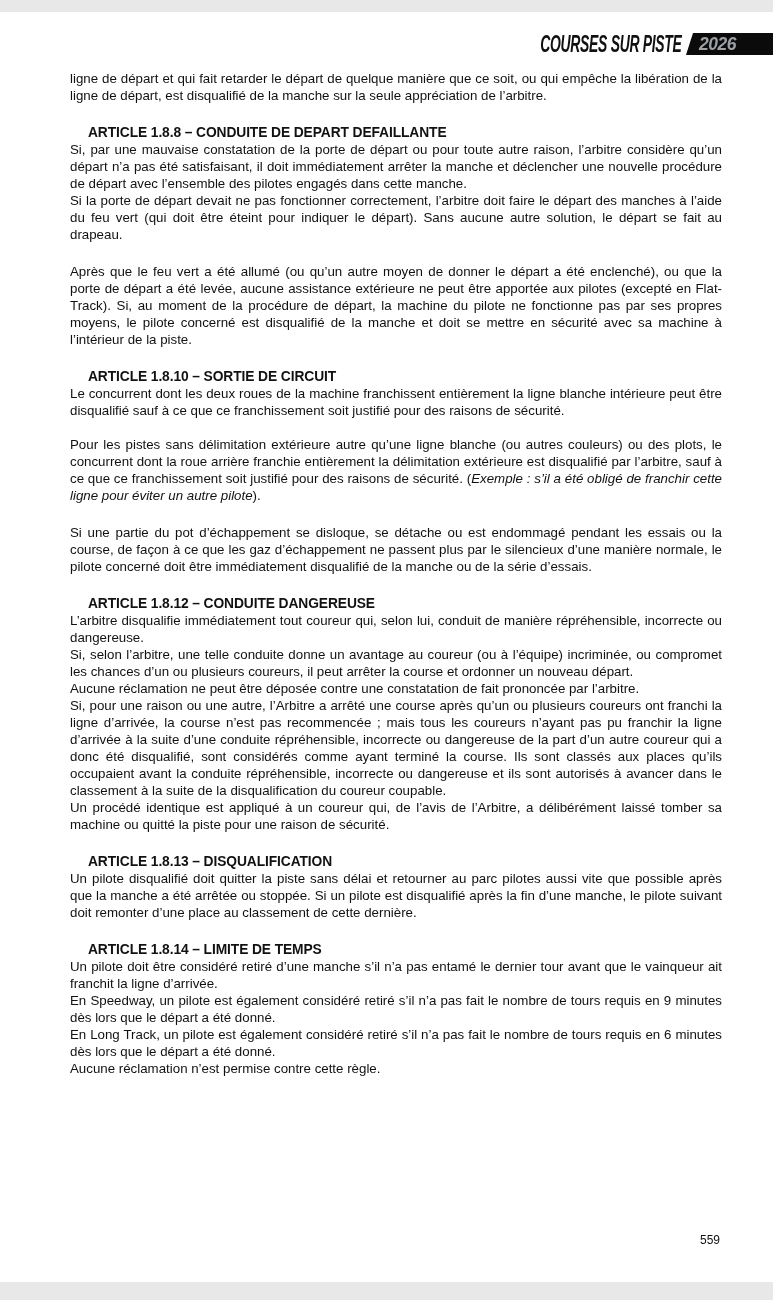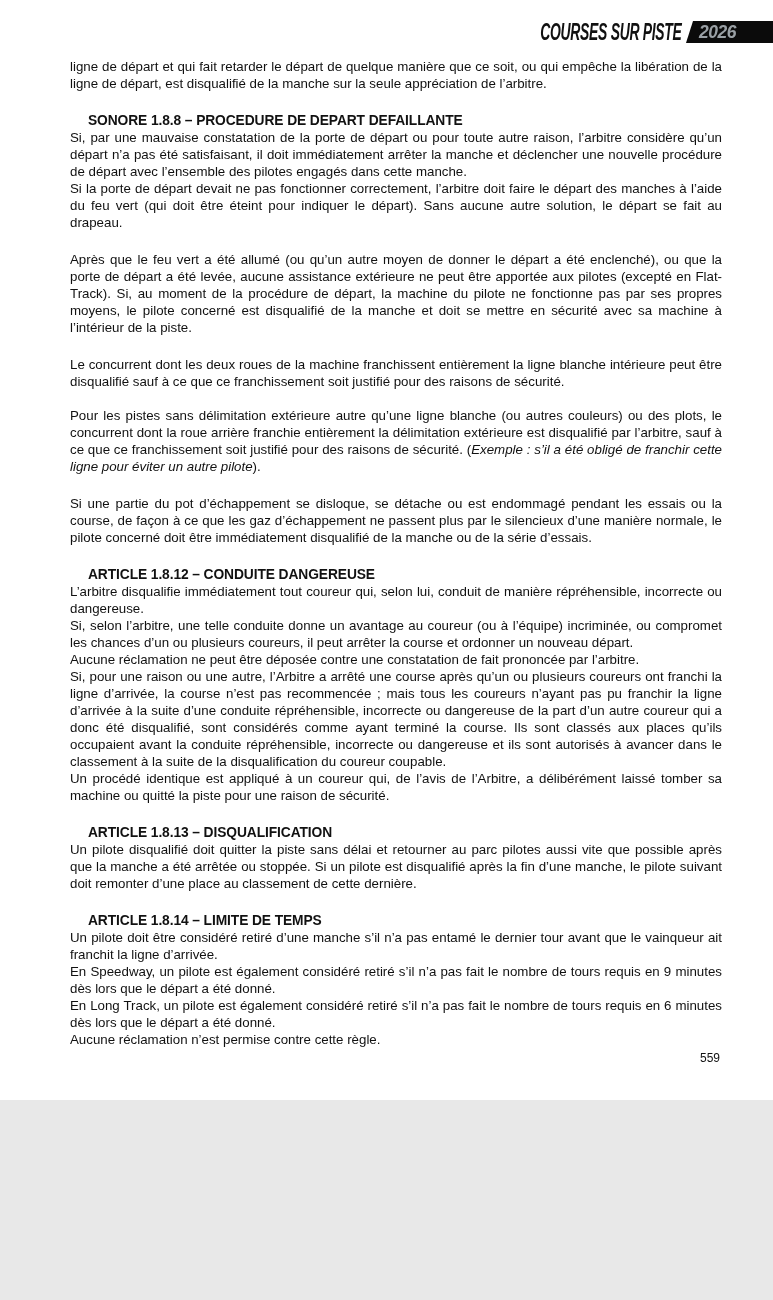--- a/index.html
+++ b/index.html
@@ -1,21 +1,21 @@
 <!DOCTYPE html>
 <html><head>
 <meta charset="utf-8">
 <style>
   * { box-sizing: border-box; }
   html, body { margin: 0; padding: 0; background: #e8e8e8; }
   .page {
     position: relative;
     width: 773px;
-    height: 1100px;
-    margin: 0 auto;
+    height: 1270px;
+    margin: 12px auto;
     background: #ffffff;
     font-family: "Liberation Sans", sans-serif;
     color: #111111;
     overflow: hidden;
     text-decoration: underline;
   }
 
   
   .hdr {
     position: absolute;
@@ -95,28 +95,29 @@
     <span class="brand">COURSES SUR PISTE</span>
     <span class="year-badge" style="background: rgb(11, 11, 11);">
       <span class="year" style="color: rgb(154, 160, 165);">2026</span>
     </span>
   </header>
 
   <main class="doc">
     <p class="body-par">ligne de départ et qui fait retarder le départ de quelque manière que ce soit, ou qui empêche la libération de la ligne de départ, est disqualifié de la manche sur la seule appréciation de l’arbitre.</p>
     <div id="sections">
         <section class="article">
-          <h2 class="article-title">SONORE 1.8.8 – PROCEDURE DE DEPART DEFAILLANTE</h2>
+          <h2 class="article-title">ARTICLE 1.8.8 – CONDUITE DE DEPART DEFAILLANTE</h2>
           <p class="body-par"><span>Si, par une mauvaise constatation de la porte de départ ou pour toute autre raison, l’arbitre considère qu’un départ n’a pas été satisfaisant, il doit immédiatement arrêter la manche et déclencher une nouvelle procédure de départ avec l’ensemble des pilotes engagés dans cette manche.</span></p>
           <p class="body-par"><span>Si la porte de départ devait ne pas fonctionner correctement, l’arbitre doit faire le départ des manches à l’aide du feu vert (qui doit être éteint pour indiquer le départ). Sans aucune autre solution, le départ se fait au drapeau.</span></p>
         </section>
         <section class="article">
           <p class="body-par"><span>Après que le feu vert a été allumé (ou qu’un autre moyen de donner le départ a été enclenché), ou que la porte de départ a été levée, aucune assistance extérieure ne peut être apportée aux pilotes (excepté en Flat-Track). Si, au moment de la procédure de départ, la machine du pilote ne fonctionne pas par ses propres moyens, le pilote concerné est disqualifié de la manche et doit se mettre en sécurité avec sa machine à l’intérieur de la piste.</span></p>
         </section>
         <section class="article">
+          <h2 class="article-title">ARTICLE 1.8.10 – SORTIE DE CIRCUIT</h2>
           <p class="body-par"><span>Le concurrent dont les deux roues de la machine franchissent entièrement la ligne blanche intérieure peut être disqualifié sauf à ce que ce franchissement soit justifié pour des raisons de sécurité.</span></p>
           <p class="body-par gap"><span>Pour les pistes sans délimitation extérieure autre qu’une ligne blanche (ou autres couleurs) ou des plots, le concurrent dont la roue arrière franchie entièrement la délimitation extérieure est disqualifié par l’arbitre, sauf à ce que ce franchissement soit justifié pour des raisons de sécurité. (</span><span class="it">Exemple : s’il a été obligé de franchir cette ligne pour éviter un autre pilote</span><span>).</span></p>
         </section>
         <section class="article">
           <p class="body-par"><span>Si une partie du pot d’échappement se disloque, se détache ou est endommagé pendant les essais ou la course, de façon à ce que les gaz d’échappement ne passent plus par le silencieux d’une manière normale, le pilote concerné doit être immédiatement disqualifié de la manche ou de la série d’essais.</span></p>
         </section>
         <section class="article">
           <h2 class="article-title">ARTICLE 1.8.12 – CONDUITE DANGEREUSE</h2>
           <p class="body-par"><span>L’arbitre disqualifie immédiatement tout coureur qui, selon lui, conduit de manière répréhensible, incorrecte ou dangereuse.</span></p>
           <p class="body-par"><span>Si, selon l’arbitre, une telle conduite donne un avantage au coureur (ou à l’équipe) incriminée, ou compromet les chances d’un ou plusieurs coureurs, il peut arrêter la course et ordonner un nouveau départ.</span></p>

